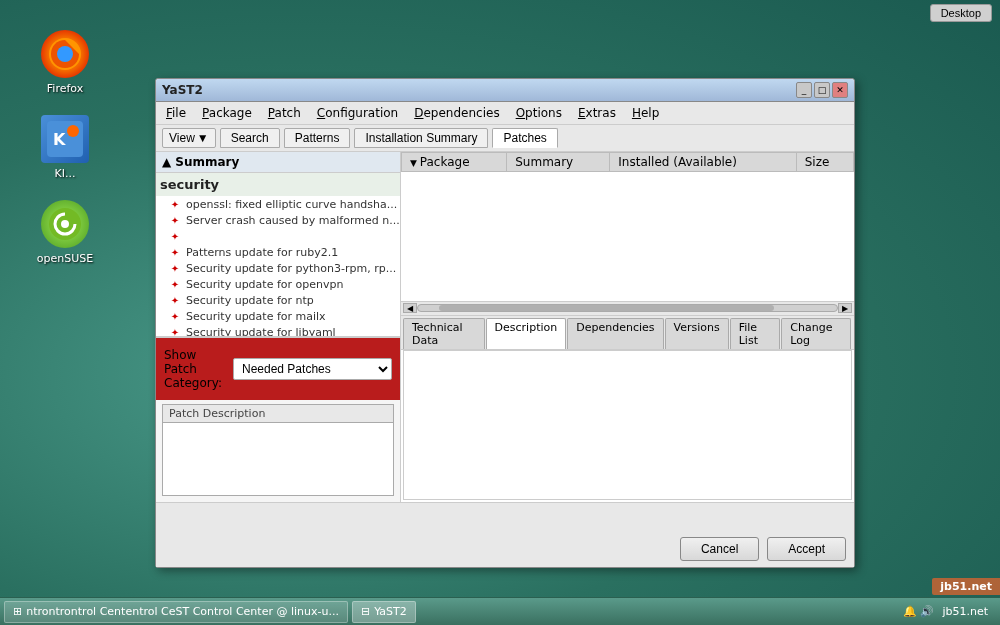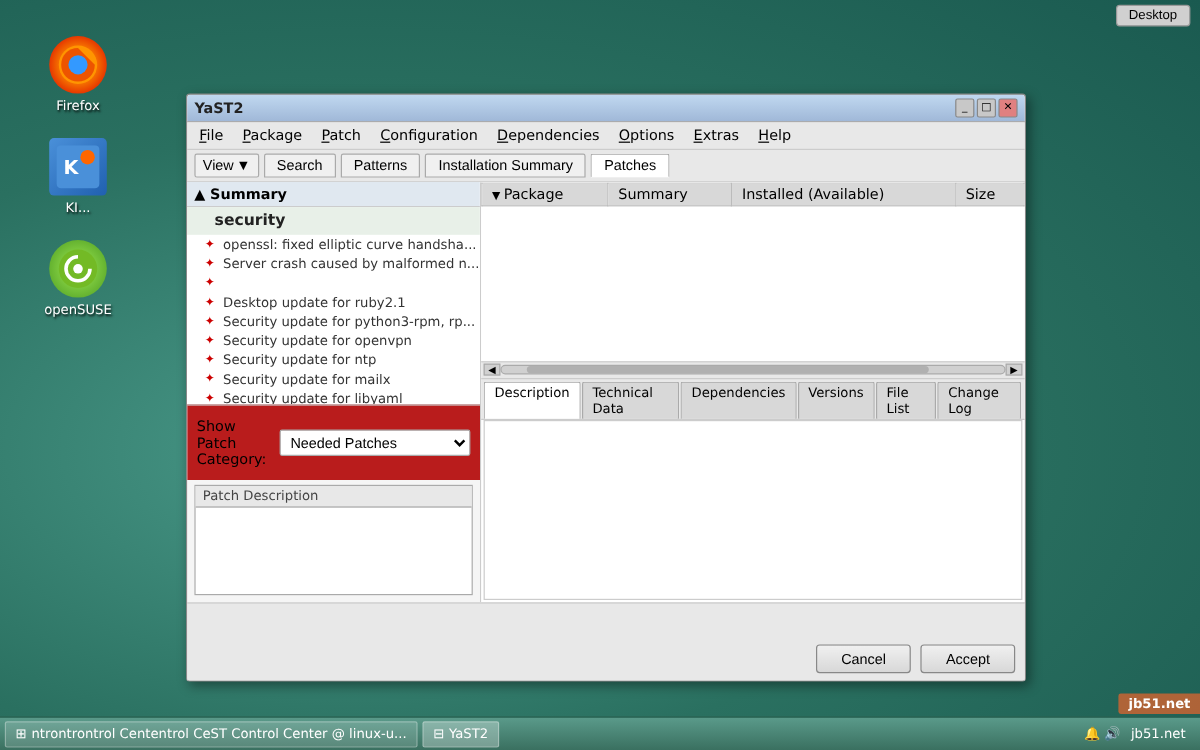--- a/index.html
+++ b/index.html
@@ -210,21 +210,21 @@
       align-items: center;
       padding: 3px 6px;
       background: #e0e8f0;
       border-bottom: 1px solid #ccc;
       font-weight: bold;
       font-size: 12px;
       gap: 4px;
     }
 
     .tree-group {
-      padding: 4px 23px;
+      padding: 4px 4px;
       font-weight: bold;
       font-size: 13px;
       color: #222;
       background: #e8f0e8;
     }
 
     .tree-item {
       display: flex;
       align-items: center;
       padding: 1px 6px 1px 12px;
@@ -538,21 +538,21 @@
         </div>
         <div class="tree-item">
           <span class="check-icon">✦</span>
           <span>Server crash caused by malformed n...</span>
         </div>
         <div class="tree-item">
           <span class="check-icon">✦</span>
         </div>
         <div class="tree-item">
           <span class="check-icon">✦</span>
-          <span>Desktop update for ruby2.1</span>
+          <span>Patterns update for ruby2.1</span>
         </div>
         <div class="tree-item">
           <span class="check-icon">✦</span>
           <span>Security update for python3-rpm, rp...</span>
         </div>
         <div class="tree-item">
           <span class="check-icon">✦</span>
           <span>Security update for openvpn</span>
         </div>
         <div class="tree-item">
@@ -608,22 +608,22 @@
 
       <div class="scroll-area">
         <div class="scroll-arrow">◀</div>
         <div class="scroll-track">
           <div class="scroll-thumb"></div>
         </div>
         <div class="scroll-arrow">▶</div>
       </div>
 
       <div class="detail-tabs">
+        <div class="detail-tab">Technical Data</div>
         <div class="detail-tab active">Description</div>
-        <div class="detail-tab">Technical Data</div>
         <div class="detail-tab">Dependencies</div>
         <div class="detail-tab">Versions</div>
         <div class="detail-tab">File List</div>
         <div class="detail-tab">Change Log</div>
       </div>
       <div class="detail-content"></div>
     </div>
   </div>
 
   <div class="bottom-bar">

